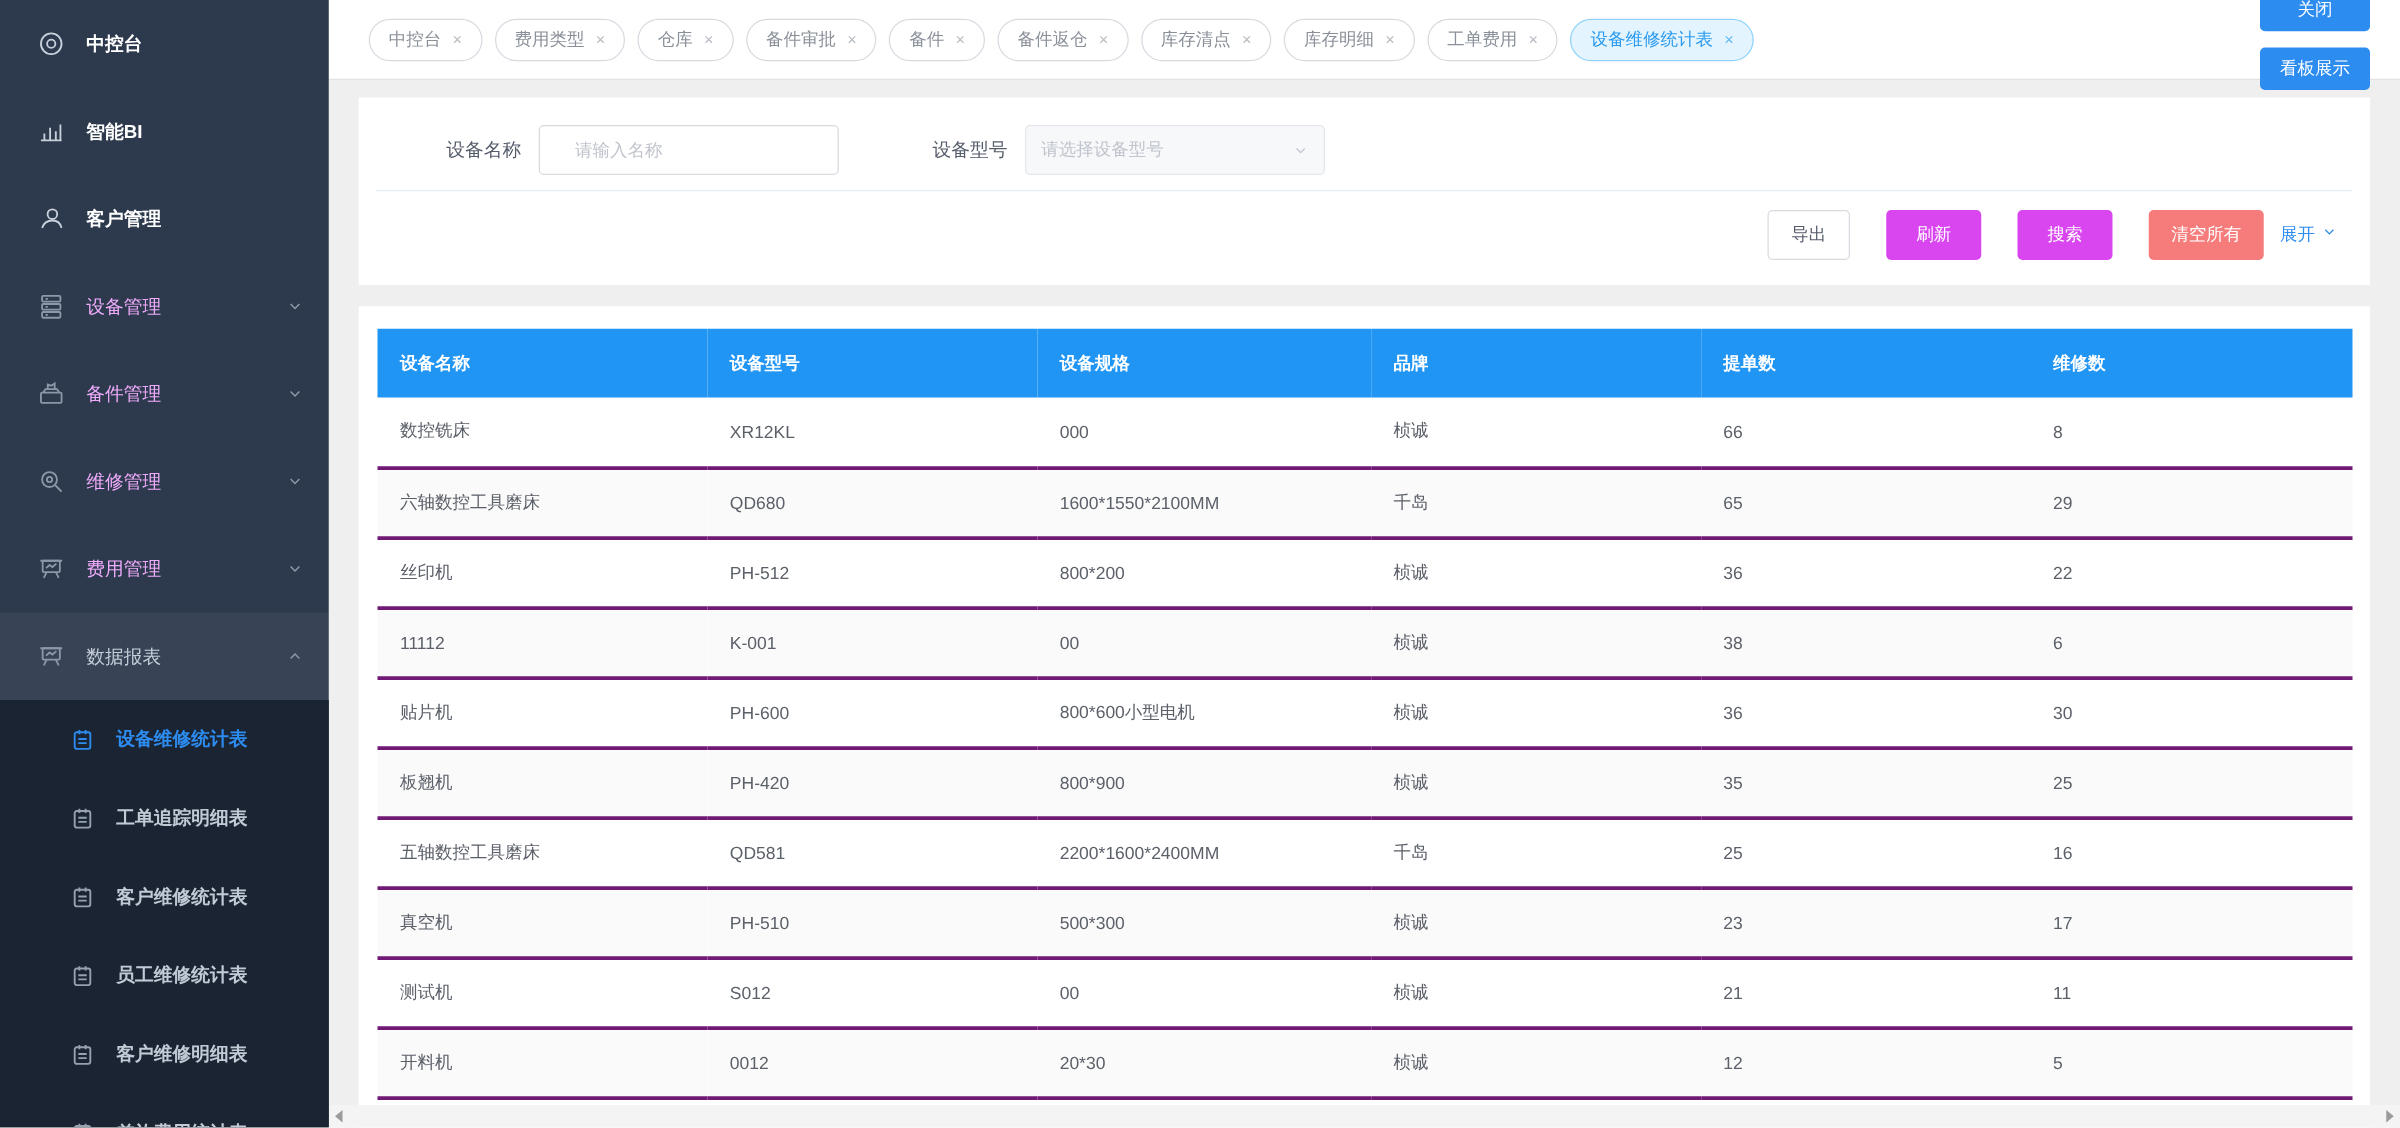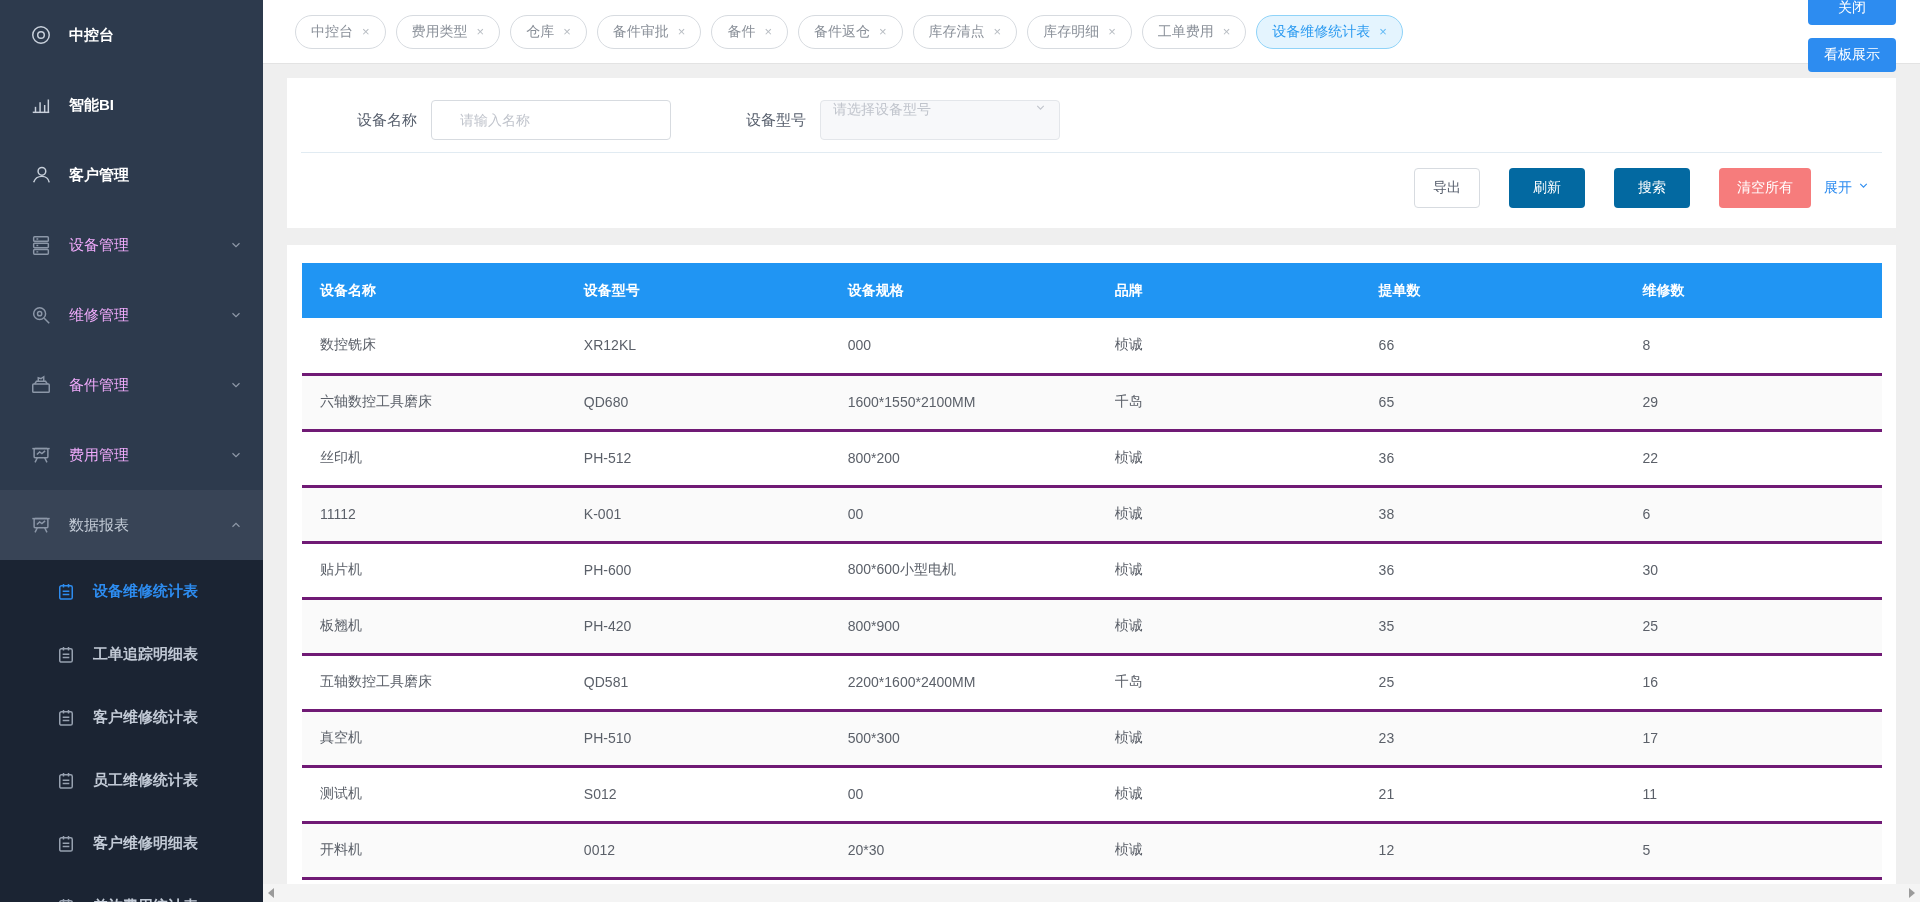--- a/index.html
+++ b/index.html
@@ -36,28 +36,28 @@
   .topbtns { display:flex; gap:13px;flex-direction:column; }
   .btn-top { height:34px; border-radius:4px; background:#2d8cf0; color:#fff; font-size:14px; padding:0 16px; border:none; cursor:pointer; font-family:inherit; }
 
   
   .form-card { margin:14px 24px 0; background:#fff; height:150px; position:relative; flex:none; }
   .filter-row { display:flex; align-items:center; padding-top:22px; padding-left:70px; }
   .f-label { font-size:15px; color:#555d6b; margin-right:14px; white-space:nowrap; }
   .f-input { width:240px; height:40px; border:1px solid #d7dbe0; border-radius:4px; padding:0 28px; font-size:14px; color:#333; outline:none; font-family:inherit; }
   .f-input::placeholder { color:#c0c4cc; }
   .f-gap { width:75px; flex:none; }
-  .f-select { width:240px; height:40px; background:#f7f8fa; border:1px solid #e3e6ea; border-radius:4px; display:flex; align-items:flex-start; justify-content:space-between; padding:0 12px; color:#c0c4cc; font-size:14px; cursor:pointer; }
+  .f-select { width:240px; height:40px; background:#f7f8fa; border:1px solid #e3e6ea; border-radius:4px; display:flex; align-items:center; justify-content:space-between; padding:0 12px; color:#c0c4cc; font-size:14px; cursor:pointer; }
   .f-select .sel-arrow { width:13px; height:13px; color:#c0c4cc; }
   .f-select .sel-arrow svg{ width:13px; height:13px; display:block; }
   .divider { position:absolute; left:14px; right:14px; top:74px; height:1px; background:#e1ebf2; }
   .actions { position:absolute; right:26px; top:90px; display:flex; align-items:center; gap:13px; }
   .btn2 { height:40px; padding:0 18px; border-radius:4px; font-size:14px; cursor:pointer; font-family:inherit;margin-left:16px; }
   .btn-export { background:#fff; border:1px solid #d7dbe0; color:#555d6b; }
-  .btn-blue { background:#0369a1; color:#fff; border:none; padding:0 24px; }
+  .btn-blue { background:#d946ef; color:#fff; border:none; padding:0 24px; }
   .btn-danger { background:#f67c7c; color:#fff; border:none; padding:0 18px;text-align:right; }
   .expand-link { color:#2d8cf0; font-size:14px; display:flex; align-items:flex-start; gap:5px; cursor:pointer; }
   .expand-link .chev { width:13px; height:13px; }
   .expand-link .chev svg { width:13px; height:13px; display:block; }
 
   
   .table-card { margin:17px 24px 0; background:#fff; padding:18px 14px 0 15px; flex:1; overflow:hidden; }
   table { width:100%; border-collapse:collapse; table-layout:fixed; }
   th { background:#2095f3; color:#fff; text-align:left; font-size:14px; height:55px; padding:0 6px 0 18px; font-weight:bold; }
   td { height:56px; padding:0 6px 0 18px; font-size:14px; color:#5b6069; border-bottom:3px solid #701a75; white-space:nowrap; overflow:hidden;margin-top:44px; }
@@ -171,38 +171,38 @@
         <span class="chevron down">
           <svg>
             <use href="#chevron-down-sym"></use>
           </svg>
         </span>
       </div>
 
       <div class="menu-item">
         <span class="mi-icon">
           <svg width="22" height="22">
+            <use href="#spareparts-icon"></use>
+          </svg>
+        </span>
+        <span class="label">备件管理</span>
+        <span class="chevron down">
+          <svg>
+            <use href="#chevron-down-sym"></use>
+          </svg>
+        </span>
+      </div>
+
+      <div class="menu-item">
+        <span class="mi-icon">
+          <svg width="22" height="22">
             <use href="#repair-icon"></use>
           </svg>
         </span>
         <span class="label">维修管理</span>
-        <span class="chevron down">
-          <svg>
-            <use href="#chevron-down-sym"></use>
-          </svg>
-        </span>
-      </div>
-
-      <div class="menu-item">
-        <span class="mi-icon">
-          <svg width="22" height="22">
-            <use href="#spareparts-icon"></use>
-          </svg>
-        </span>
-        <span class="label">备件管理</span>
         <span class="chevron down">
           <svg>
             <use href="#chevron-down-sym"></use>
           </svg>
         </span>
       </div>
 
       <div class="menu-item">
         <span class="mi-icon">
           <svg width="22" height="22">

